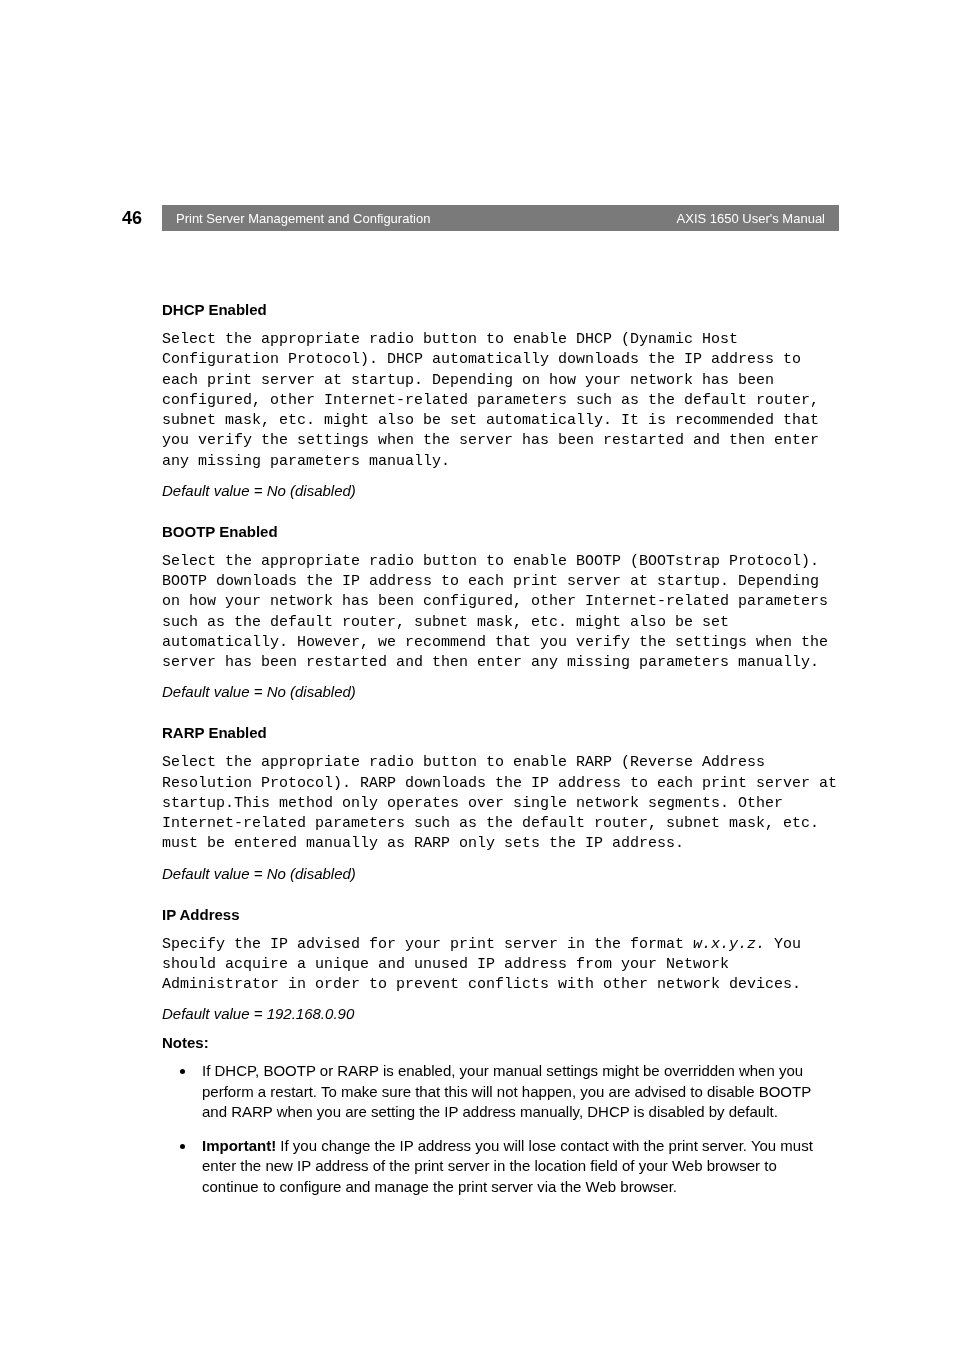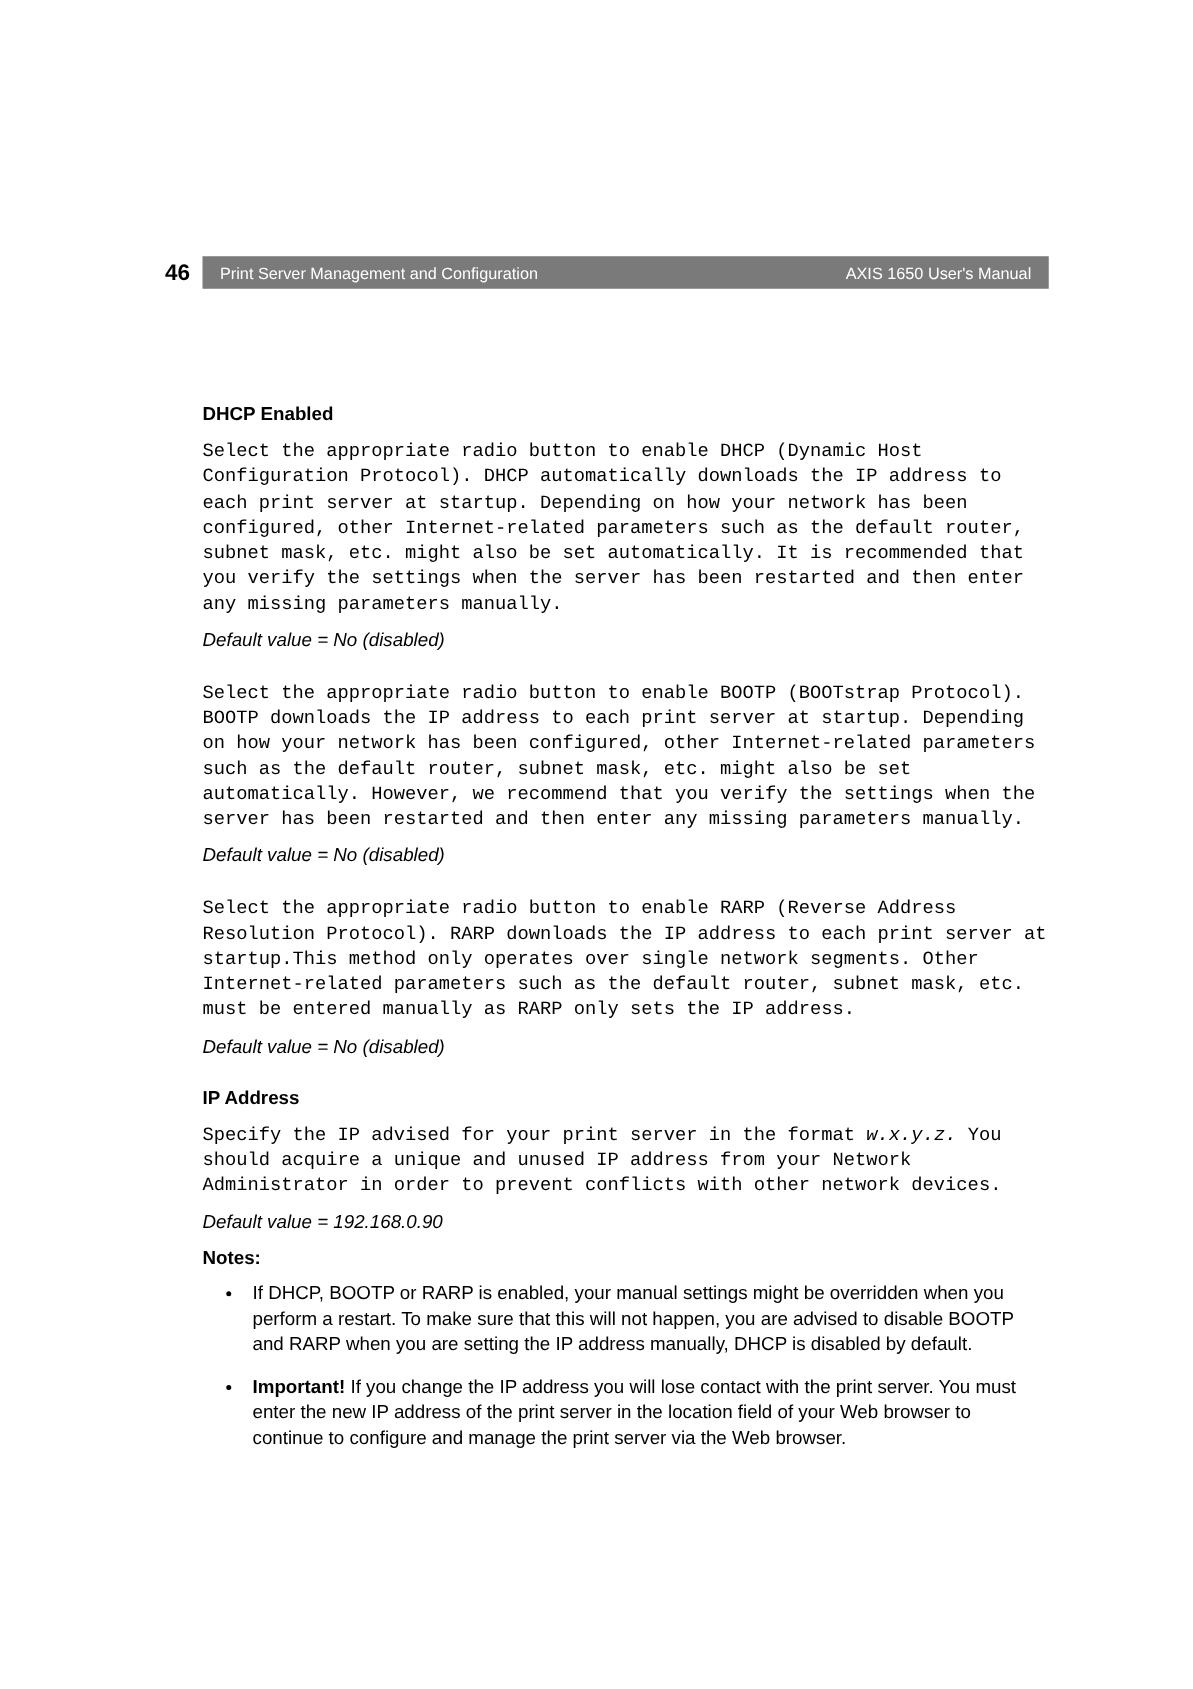--- a/index.html
+++ b/index.html
@@ -18,42 +18,42 @@
     display: flex;
     align-items: stretch;
     margin-top: 205px;
     height: 26px;
   }
   .page-number-cell {
     width: 162px;
     display: flex;
     align-items: center;
     justify-content: flex-end;
-    padding-right: 10px;
+    padding-right: 20px;
     box-sizing: border-box;
   }
   .page-number {
     font-weight: bold;
     font-size: 18px;
     color: #000;
   }
   .header-bar {
     flex: 1;
     background: #7a7a7a;
     display: flex;
     align-items: center;
     justify-content: space-between;
     color: #fff;
     font-size: 13px;
     padding: 0 14px;
     gap: 28px;
   }
   .content {
     margin-left: 162px;
-    padding-top: 92px;
+    padding-top: 70px;
   }
   .section-heading {
     font-weight: bold;
     font-size: 15px;
     margin: 0 0 12px 0;
   }
   .section-body {
     font-size: 15px;
     line-height: 1.35;
     margin: 0 0 10px 0;
@@ -97,23 +97,25 @@
       <span>AXIS 1650 User's Manual</span>
     </div>
   </div>
 
   <div class="content">
 
     <p class="section-heading">DHCP Enabled</p>
     <p class="section-body">Select the appropriate radio button to enable DHCP (Dynamic Host Configuration Protocol). DHCP automatically downloads the IP address to each print server at startup. Depending on how your network has been configured, other Internet-related parameters such as the default router, subnet mask, etc. might also be set automatically. It is recommended that you verify the settings when the server has been restarted and then enter any missing parameters manually.</p>
     <p class="default-line">Default value = No (disabled)</p>
 
+    <p class="section-heading">BOOTP Enabled</p>
     <p class="section-body">Select the appropriate radio button to enable BOOTP (BOOTstrap Protocol). BOOTP downloads the IP address to each print server at startup. Depending on how your network has been configured, other Internet-related parameters such as the default router, subnet mask, etc. might also be set automatically. However, we recommend that you verify the settings when the server has been restarted and then enter any missing parameters manually.</p>
     <p class="default-line">Default value = No (disabled)</p>
 
+    <p class="section-heading">RARP Enabled</p>
     <p class="section-body">Select the appropriate radio button to enable RARP (Reverse Address Resolution Protocol). RARP downloads the IP address to each print server at startup.This method only operates over single network segments. Other Internet-related parameters such as the default router, subnet mask, etc. must be entered manually as RARP only sets the IP address.</p>
     <p class="default-line">Default value = No (disabled)</p>
 
     <p class="section-heading">IP Address</p>
     <p class="section-body">
       <span>Specify the IP advised for your print server in the format </span><span class="italic-inline">w.x.y.z.</span><span> You should acquire a unique and unused IP address from your Network Administrator in order to prevent conflicts with other network devices.</span>
     </p>
     <p class="default-line" style="margin-bottom:12px;">Default value = 192.168.0.90</p>
     <p class="notes-label">Notes:</p>
 

